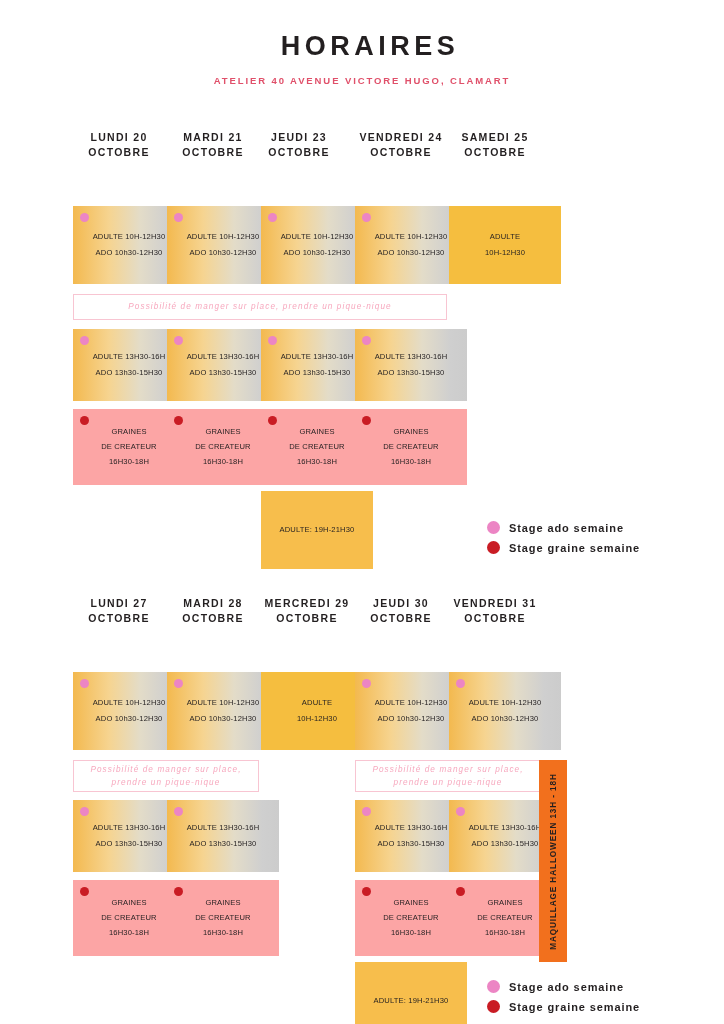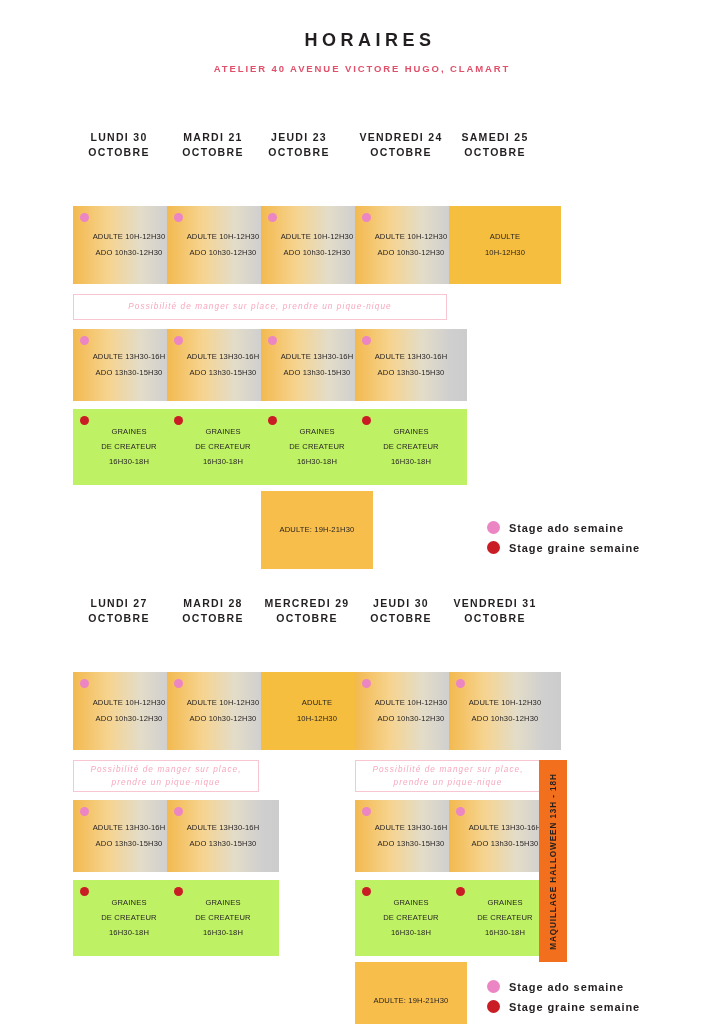--- a/index.html
+++ b/index.html
@@ -15,21 +15,21 @@
   
   .header { text-align: center; padding-top: 26px; }
   .title-main {
     font-size: 29px;
     letter-spacing: 6.5px;
     color: #EE8B6E;
     font-weight: 400;
     line-height: 1.2;
   }
   .title-sub {
-    font-size: 18px;
+    font-size: 27px;
     letter-spacing: 4.5px;
     color: #231f20;
     font-weight: 700;
     line-height: 1.3;
     margin-top: 3px;
     padding-left: 16px;
   }
   .title-addr {
     font-size: 9.5px;
     letter-spacing: 1.9px;
@@ -74,21 +74,21 @@
     color: #231f20;
     line-height: 1.35;
     letter-spacing: 0.15px;
   }
   .cell .ln { display: block; padding: 2.5px 0; }
 
   .cell.grad {
     background: linear-gradient(90deg, #F3B94F 0%, #F6D490 32%, #E3DCC8 60%, #CFCFCF 85%, #CCCCCC 100%);
   }
   .cell.solid { background: #F5BE3F; }
-  .cell.green { background: #bef264; }
+  .cell.green { background: #fca5a5; }
   .cell.evening { background: #F7BE4C; }
 
   .dot {
     position: absolute;
     width: 9px; height: 9px;
     border-radius: 50%;
     top: 7px; left: 7px;
   }
   .dot.ado { background: #EC85C4; }
   .dot.graine { background: #C91C24; }
@@ -152,21 +152,21 @@
 </head>
 <body>
 
 <div class="header">
   <div class="title-sub">HORAIRES</div>
   <div class="title-addr">ATELIER 40 AVENUE VICTORE HUGO, CLAMART</div>
 </div>
 
 <div class="week week1">
   <div class="daynames" id="w1-days">
-      <div class="dayname" style="left: 0px;"><span>LUNDI 30</span><span class="d2">OCTOBRE</span></div>
+      <div class="dayname" style="left: 0px;"><span>LUNDI 20</span><span class="d2">OCTOBRE</span></div>
       <div class="dayname" style="left: 94px;"><span>MARDI 21</span><span class="d2">OCTOBRE</span></div>
       <div class="dayname" style="left: 180px;"><span>JEUDI 23</span><span class="d2">OCTOBRE</span></div>
       <div class="dayname" style="left: 282px;"><span>VENDREDI 24</span><span class="d2">OCTOBRE</span></div>
       <div class="dayname" style="left: 376px;"><span>SAMEDI 25</span><span class="d2">OCTOBRE</span></div>
     </div>
   <div class="rows" id="w1-rows">
       <div class="cell grad" style="left: 0px; top: 40px; height: 78px;">
         <div class="dot ado"></div>
         <span class="ln">ADULTE 10H-12H30</span>
         <span class="ln">ADO 10h30-12H30</span>

